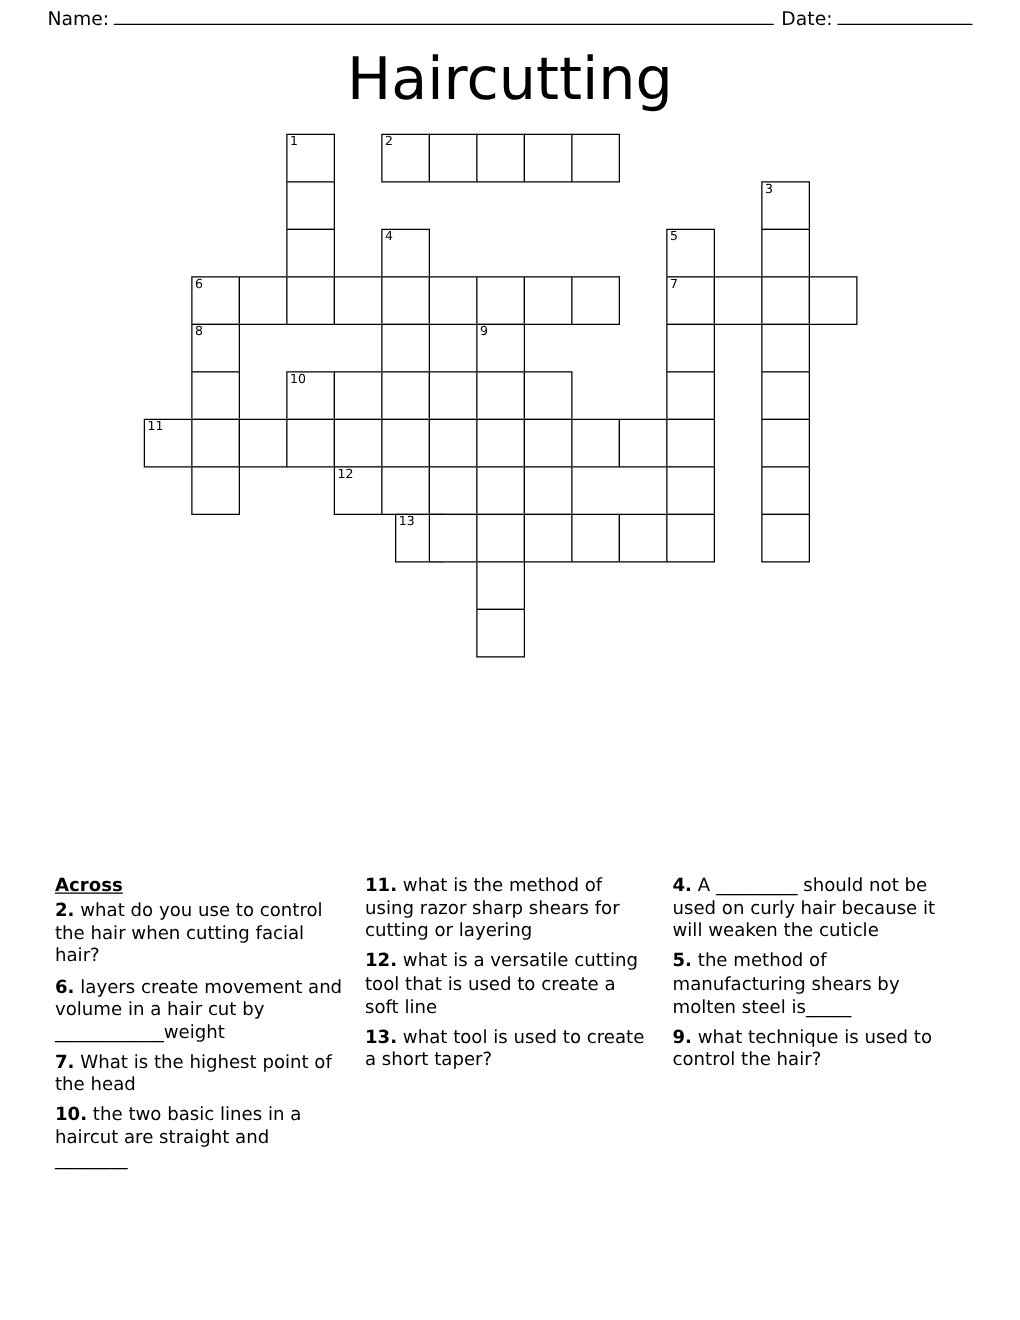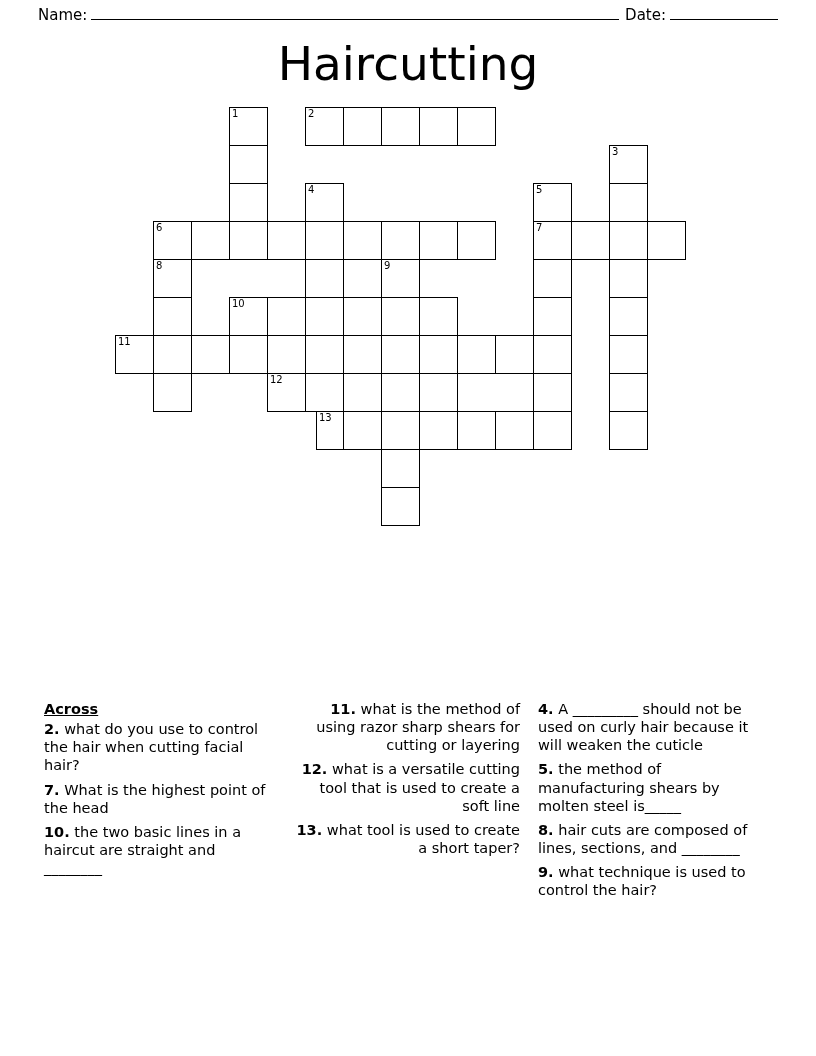--- a/index.html
+++ b/index.html
@@ -88,21 +88,21 @@
     position: absolute;
     top: 700px;
     left: 44px;
     width: 730px;
     display: flex;
     gap: 18px;
     font-size: 14.5px;
     line-height: 1.25;
   }
   .col { width: 230px; }
-  .col.mid { width: 228px; text-align: right; }
+  .col.mid { width: 228px; }
   .col.right { width: 232px; }
   .sect-head {
     font-weight: bold;
     text-decoration: underline;
     margin-bottom: 2px;
     display: block;
   }
   .clue {
     margin-bottom: 6px;
   }
@@ -218,29 +218,29 @@
       <div class="cell" style="left: 418px; top: 304px;"></div>
       <div class="cell" style="left: 494px; top: 304px;"></div>
       <div class="cell" style="left: 266px; top: 342px;"></div>
       <div class="cell" style="left: 266px; top: 380px;"></div>
     </div>
 
   <div class="clues">
     <div class="col">
       <span class="sect-head">Across</span>
       <div class="clue"><b>2.</b><span> what do you use to control the hair when cutting facial hair?</span></div>
+      <div class="clue"><b>6.</b><span> layers create movement and volume in a hair cut by ____________weight</span></div>
       <div class="clue"><b>7.</b><span> What is the highest point of the head</span></div>
       <div class="clue"><b>10.</b><span> the two basic lines in a haircut are straight and ________</span></div>
     </div>
     <div class="col mid">
       <div class="clue"><b>11.</b><span> what is the method of using razor sharp shears for cutting or layering</span></div>
       <div class="clue"><b>12.</b><span> what is a versatile cutting tool that is used to create a soft line</span></div>
       <div class="clue"><b>13.</b><span> what tool is used to create a short taper?</span></div>
     </div>
     <div class="col right">
       <div class="clue"><b>4.</b><span> A _________ should not be used on curly hair because it will weaken the cuticle</span></div>
       <div class="clue"><b>5.</b><span> the method of manufacturing shears by molten steel is_____</span></div>
-      <div class="clue"><b>8.</b><span> hair cuts are composed of lines, sections, and ________</span></div>
       <div class="clue"><b>9.</b><span> what technique is used to control the hair?</span></div>
     </div>
   </div>
 
 </div>
 
 </body></html>

